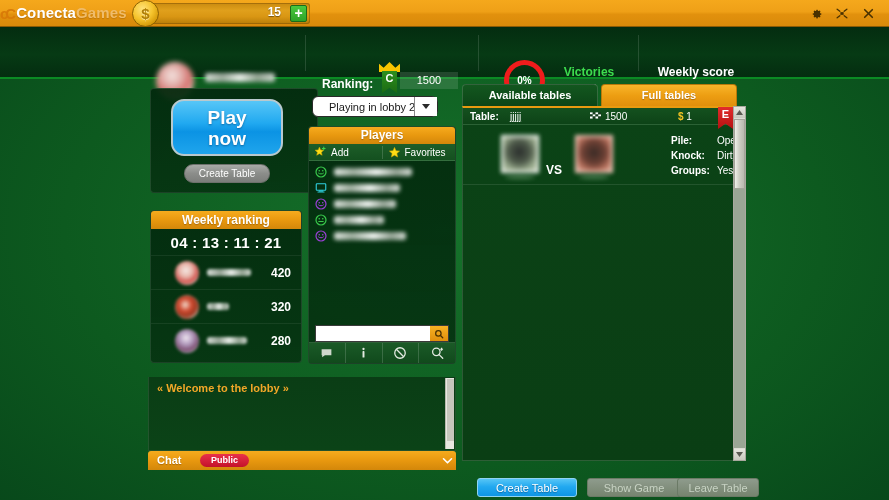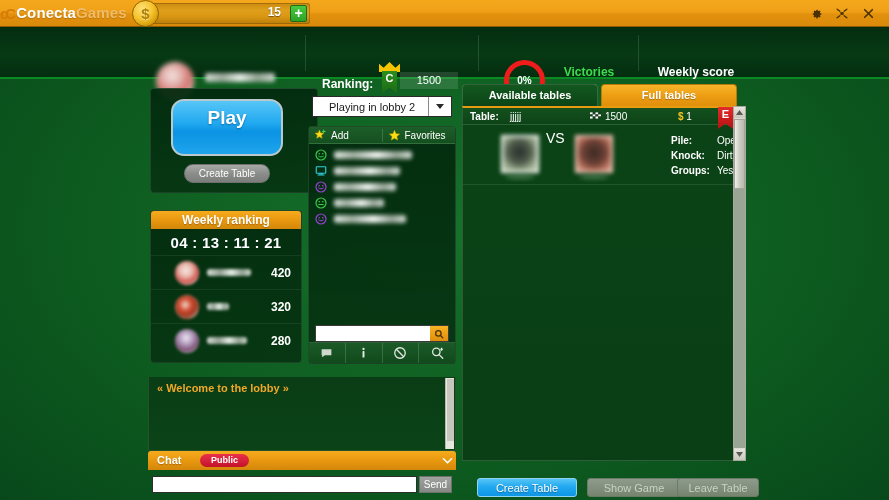--- a/index.html
+++ b/index.html
@@ -156,22 +156,22 @@
   }
   .wr-n {
     position:absolute; left:56px; top:13px; width:44px; height:7px; border-radius:3px;
     filter: blur(1.8px);
     background: linear-gradient(90deg,#d6dcd6 0%,#93a193 30%,#e6ebe6 55%,#8fa08f 80%,#cdd5cd 100%);
   }
   .wr-pts { position:absolute; right:10px; top:10px; color:#ffffff; font-size:12px; font-weight:bold; }
 
   
   #lobby-select {
-    position:absolute; left:312px; top:96px; width:140px; height:21px;
-    background:#ffffff; border:1px solid #2a2a2a; border-radius:0;
+    position:absolute; left:312px; top:96px; width:126px; height:21px;
+    background:#ffffff; border:1px solid #2a2a2a; border-radius:6px;
     color:#1a1a1a; font-size:11px; line-height:21px; padding-left:16px; cursor:pointer;
   }
   #lobby-select-arrow {
     position:absolute; right:0; top:0; width:23px; height:19px;
     border-left:1px solid #8a8a8a; background:#ffffff;
     display:flex; align-items:center; justify-content:center;
   }
   #players-card { position:absolute; left:308px; top:126px; width:148px; height:238px; border-radius:4px; }
   #players-card .panel-head { height:17px; line-height:17px; }
   #players-toolrow {
@@ -284,21 +284,21 @@
     color:#ffffff; font-size:11px; font-weight:bold; text-align:center; line-height:15px;
   }
   #table-detail { position:relative; height:60px; border-bottom:1px solid rgba(255,255,255,.10); }
   .tav {
     position:absolute; top:10px; width:38px; height:38px;
     filter: blur(2.2px); border:2px solid #ffffff;
   }
   #tav-left { left:38px; background: radial-gradient(circle at 48% 44%, #2a2e2c 0%, #4e5a4a 42%, #97a98b 70%, #c9d3bd 100%); }
   #tav-right { left:112px; border-color:#f2c9be; background: radial-gradient(circle at 50% 46%, #3a2b26 0%, #6b3f33 45%, #b5705c 72%, #e4b6a4 100%); }
   .tav-sh { position:absolute; top:50px; width:30px; height:4px; border-radius:50%; background:rgba(180,220,180,.35); filter:blur(2px); }
-  #tav-vs { position:absolute; left:83px; top:5px; color:#ffffff; font-size:14px; font-weight:normal; }
+  #tav-vs { position:absolute; left:83px; top:38px; color:#ffffff; font-size:12px; font-weight:bold; }
   #table-meta { position:absolute; left:180px; top:8px; }
   #table-meta .mrow { display:flex; font-size:10px; font-weight:bold; line-height:15px; }
   #table-meta .mk { width:46px; color:#ffffff;margin-left:28px; }
   #table-meta .mv { color:#ffffff; font-weight:normal; }
   #tables-scroll {
     position:absolute; right:0; top:22px; width:13px; bottom:18px;
     background:#dcdcd4; border:1px solid #a9a99f;
   }
   .sb-arrow {
     position:absolute; left:0; width:11px; height:11px;
@@ -398,20 +398,21 @@
     </div>
     <div class="stat" id="stat-weekly">
       <div class="t">Weekly score</div>
       <div class="v">0</div>
     </div>
   </div>
 
   <div id="play-card" class="card-dark">
     <div id="play-now">
       <div>Play</div>
+      <div>now</div>
     </div>
     <div id="create-table-sm">Create Table</div>
   </div>
 
   <div id="weekly-card" class="card-dark">
     <div class="panel-head">Weekly ranking</div>
     <div id="weekly-timer">04 : 13 : 11 : 21</div>
     <div class="wr-row">
       <div class="wr-av" style="background: radial-gradient(circle at 45% 38%, #f5e7e2 0%, #e8b8ad 35%, #d2554f 65%, #efdedb 90%);"></div>
       <div class="wr-n" style="width:44px;"></div>
@@ -430,20 +431,21 @@
   </div>
 
   <div id="lobby-select">
     <span>Playing in lobby 2</span>
     <div id="lobby-select-arrow">
       <div class="dropdown-caret"></div>
     </div>
   </div>
 
   <div id="players-card" class="card-dark">
+    <div class="panel-head">Players</div>
     <div id="players-toolrow">
       <div class="ptool">
         <svg width="13" height="13" viewBox="0 0 24 24">
             <path d="M10 2l2.3 5.2 5.7.5-4.3 3.8 1.3 5.6L10 14.1 5 17.1l1.3-5.6L2 7.7l5.7-.5z" fill="#ffdd15" stroke="#c9a400" stroke-width="1"></path>
             <path d="M18 2v5M15.5 4.5h5" stroke="#3fd24a" stroke-width="2" stroke-linecap="round"></path>
           </svg>
         <span>Add</span>
       </div>
       <div class="ptool">
         <svg width="13" height="13" viewBox="0 0 24 24">
@@ -544,24 +546,20 @@
       </div>
     </div>
     <div id="chat-head">
       <div id="chat-title">Chat</div>
       <div id="chat-public">Public</div>
       <div id="chat-collapse">
         <svg width="11" height="8" viewBox="0 0 24 18" fill="none" stroke="#ffffff" stroke-width="3.6" stroke-linecap="round" stroke-linejoin="round">
             <path d="M3 4l9 9 9-9"></path>
           </svg>
       </div>
-    </div>
-    <div id="chat-input-row">
-      <input id="chat-input" type="text" placeholder="" style="">
-      <div id="chat-send">Send</div>
     </div>
   </div>
 
   <div id="tables-wrap">
     <div id="tab-row">
       <div class="tab" id="tab-available">Available tables</div>
       <div class="tab" id="tab-full">Full tables</div>
     </div>
 
     <div id="tables-body">

